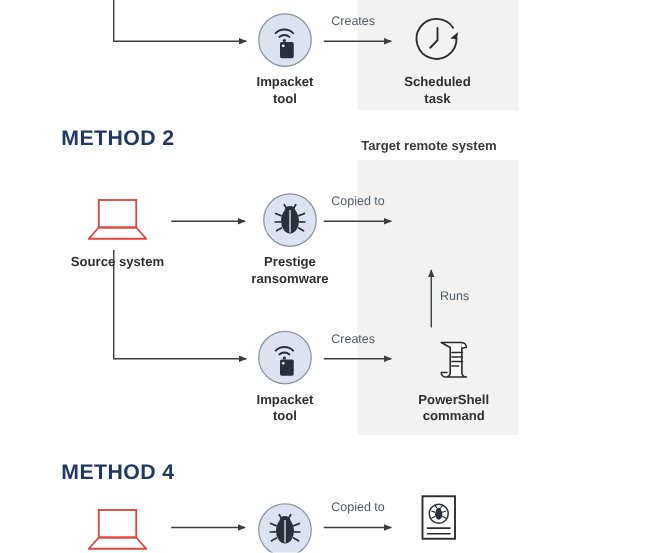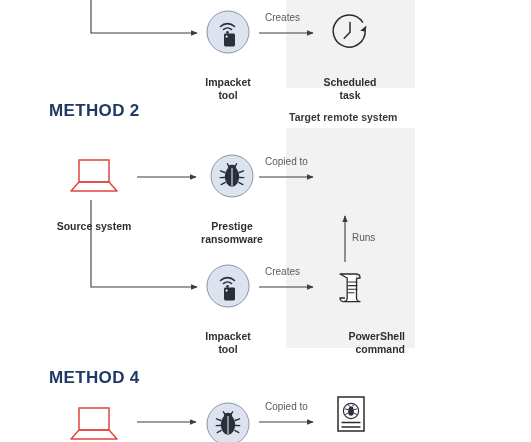--- a/index.html
+++ b/index.html
@@ -56,21 +56,21 @@
     width: 110px;
     text-align: center;
   }
   .node .glyph {
     height: 48px;
     display: flex;
     align-items: center;
     justify-content: center;
   }
   .node .caption {
-    margin-top: 20px;
+    margin-top: 4px;
     font-size: 10.5px;
     font-weight: bold;
     line-height: 13px;
     color: #2f2f2f;
     white-space: pre-line;
   }
 
   
   .edge-label {
     position: absolute;
@@ -201,21 +201,21 @@
         <path d="M18.5 20.5 a6 6 0 0 1 8 0" fill="none" stroke="#2b2f3a" stroke-width="1.6" stroke-linecap="round"></path>
         <circle cx="22.5" cy="23.4" r="1.3" fill="#2b2f3a"></circle>
         <rect x="19" y="24.5" width="11" height="13" rx="1.4" fill="#2b2f3a"></rect>
         <circle cx="21.6" cy="27.6" r="1.1" fill="#ffffff"></circle>
       </svg>
     </div>
     <div class="caption">Impacket
 tool</div>
   </div>
 
-  <div class="node" style="left:295px; top:262px;text-align:right;">
+  <div class="node" style="left:308px; top:262px;">
     <div class="glyph">
       <svg width="48" height="48" viewBox="0 0 48 48">
         <path d="M14 12 L30.5 12 a4 4 0 0 1 0 4.6 L30.5 36
                  a3.6 3.6 0 0 0 3.6 3.6 L17.6 39.6
                  a3.6 3.6 0 0 0 3.6 -3.6 L21.2 16 Z" fill="#ffffff" stroke="#2b2b2b" stroke-width="1.3" stroke-linejoin="round"></path>
         <path d="M30.5 12 a4 4 0 0 1 3.6 4 L33.4 16 L30.5 16.6" fill="#ffffff" stroke="#2b2b2b" stroke-width="1.3" stroke-linejoin="round"></path>
         <path d="M17.6 39.6 a3.6 3.6 0 0 1 -3.6 -3.6 L19 36" fill="#ffffff" stroke="#2b2b2b" stroke-width="1.3" stroke-linejoin="round"></path>
         <g stroke="#2b2b2b" stroke-width="1.1" stroke-linecap="round">
           <path d="M22.5 20 L31 20"></path>
           <path d="M22.5 23.6 L31 23.6"></path>

